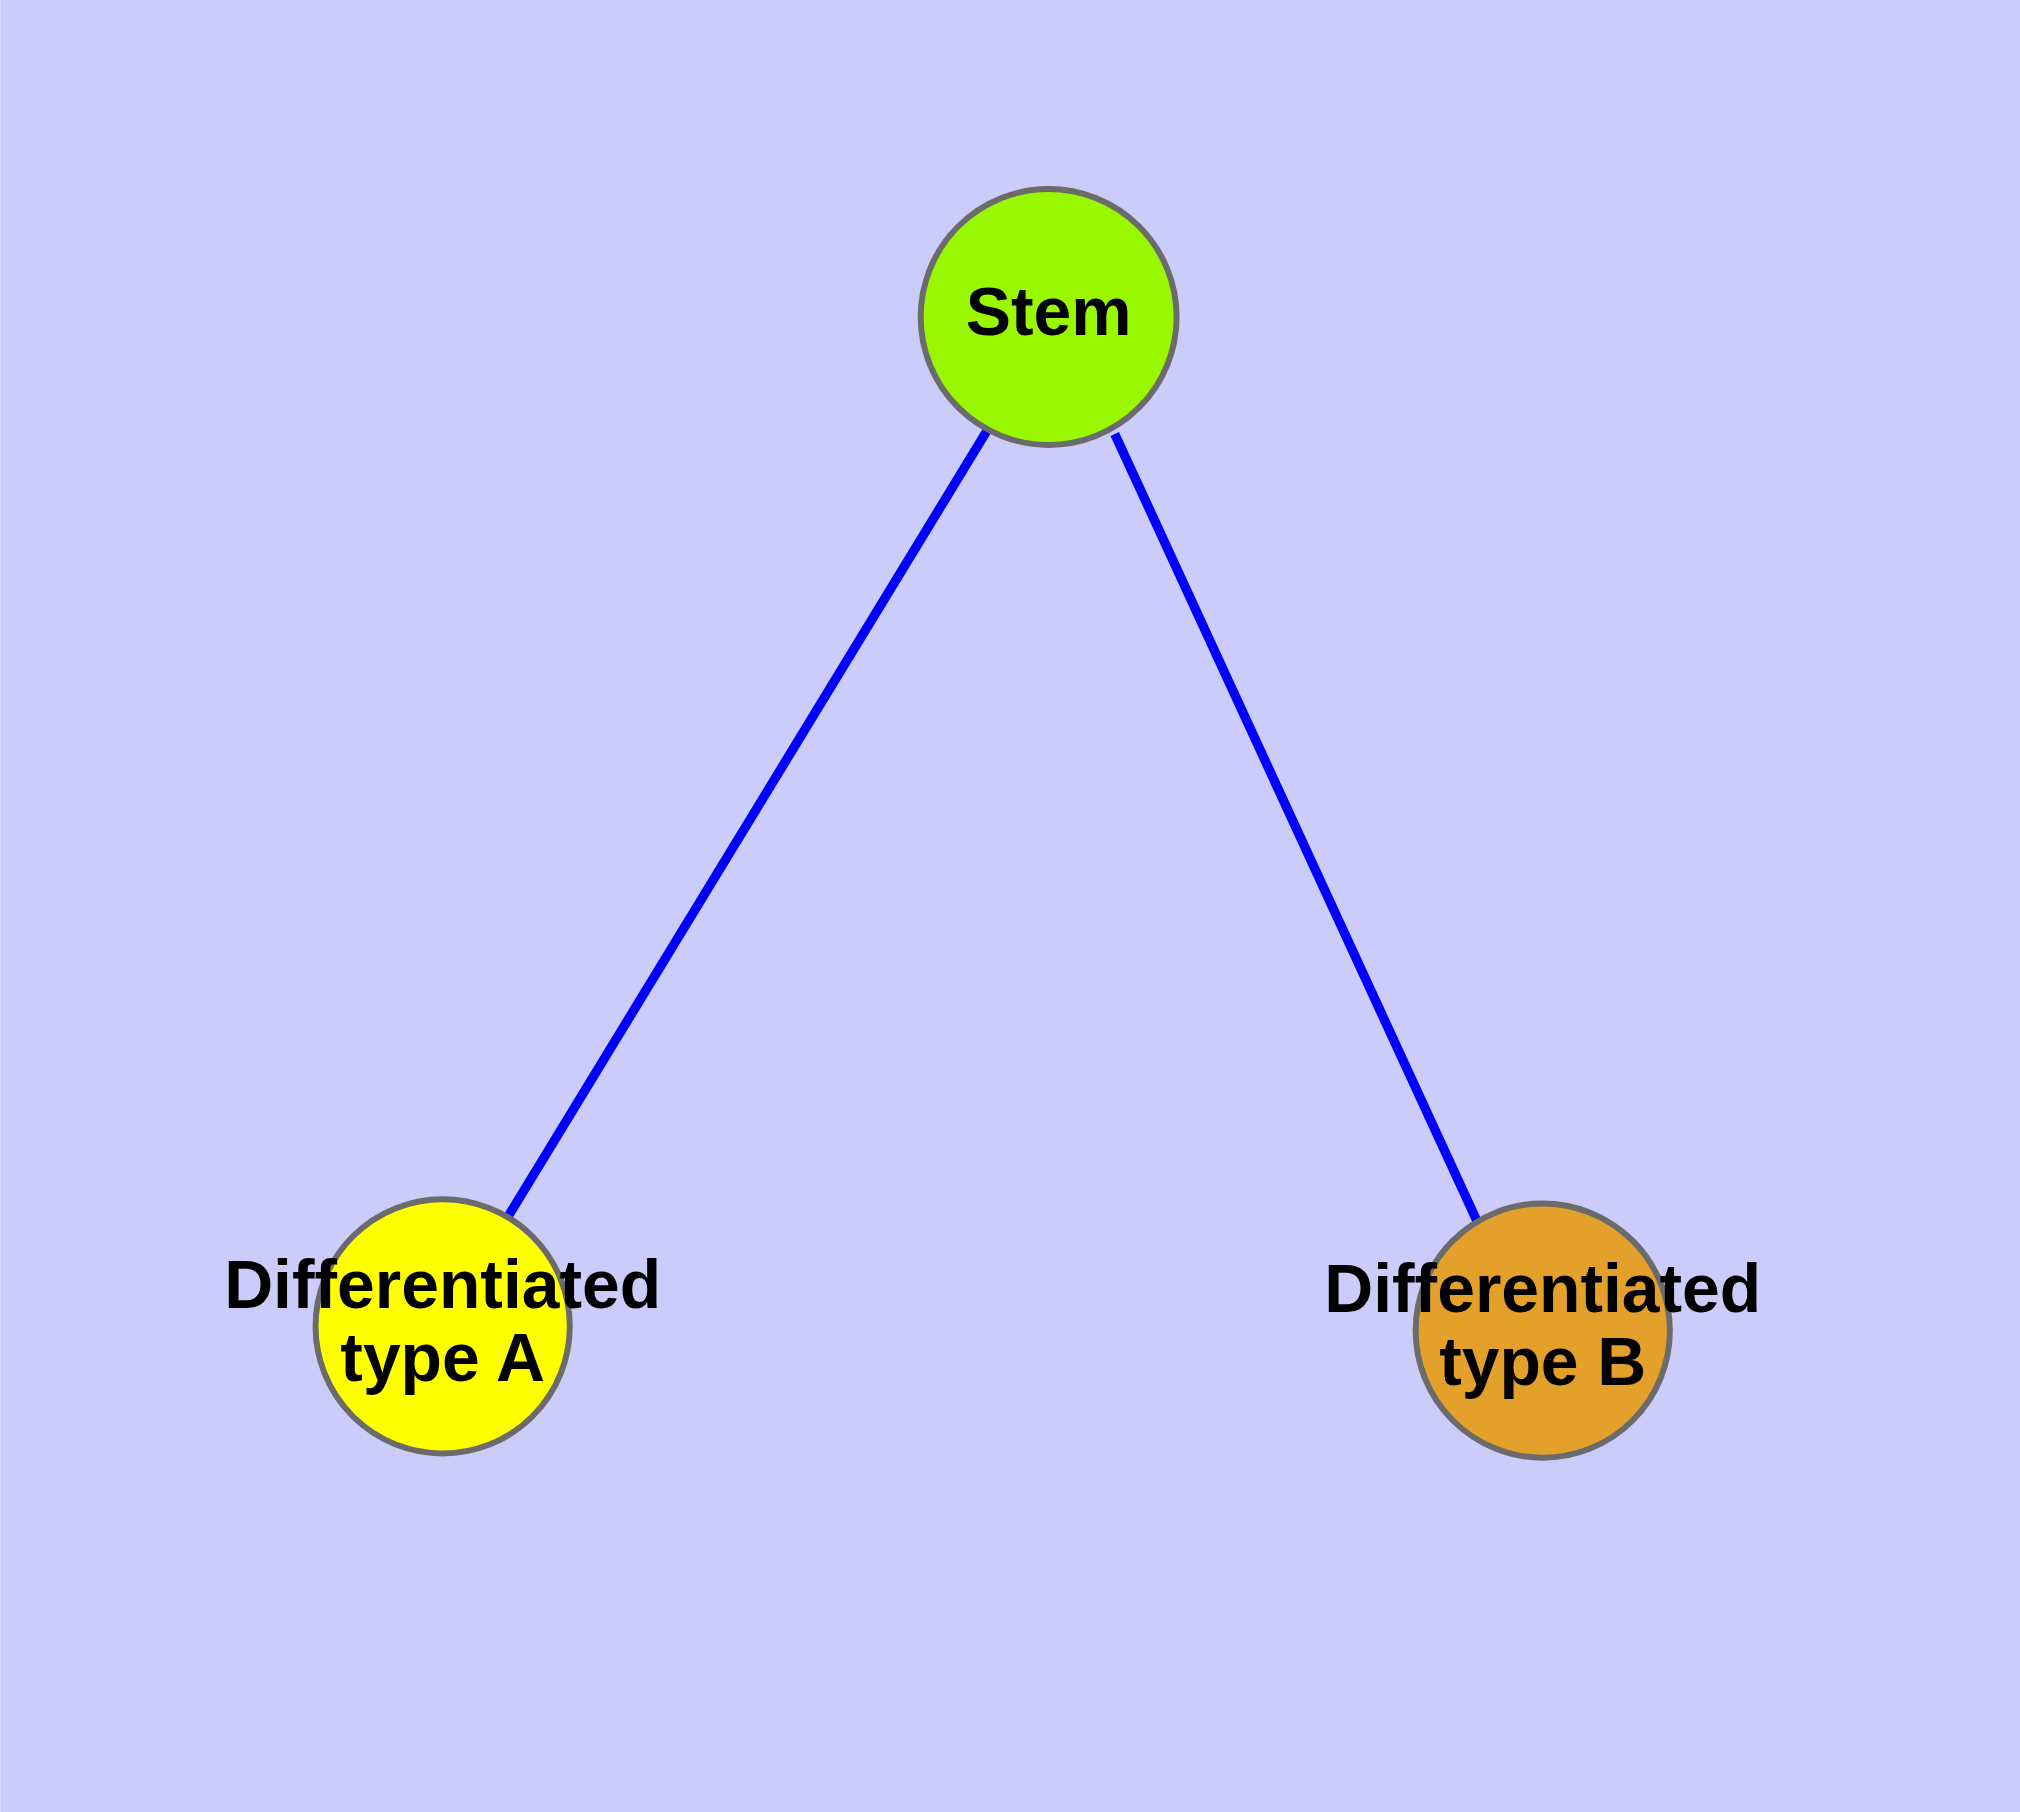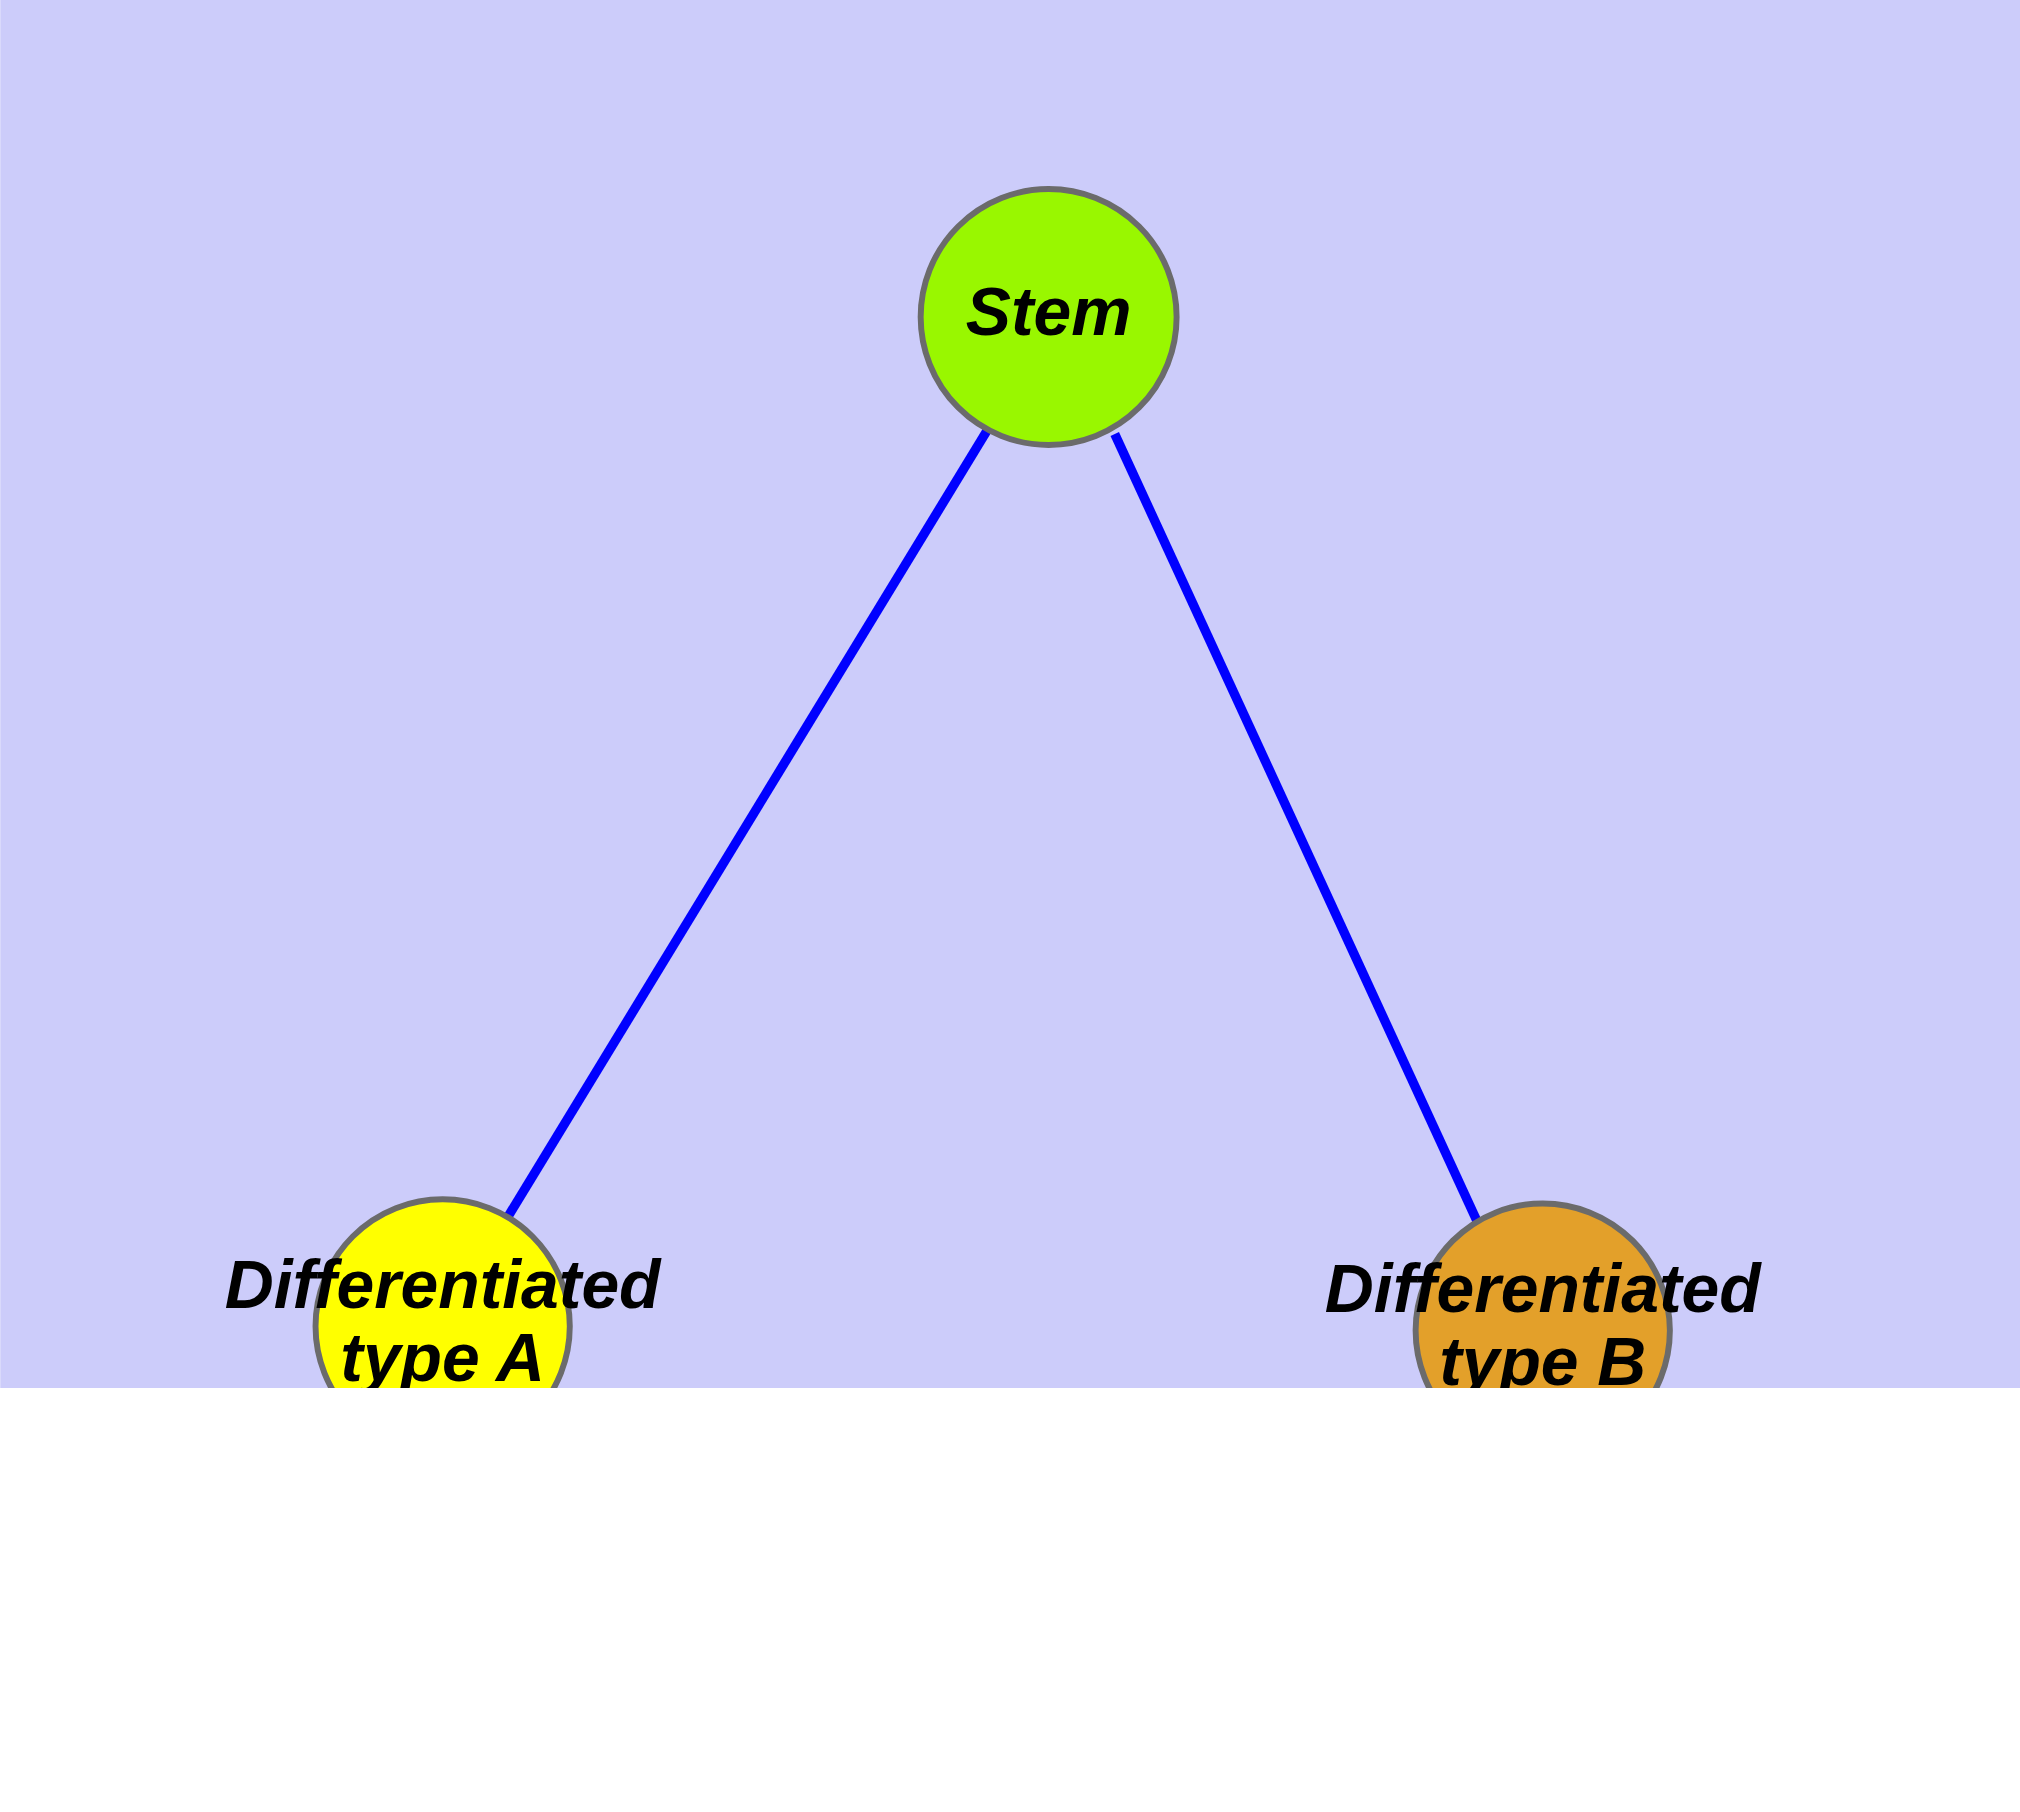--- a/index.html
+++ b/index.html
@@ -28,21 +28,21 @@
     font-weight: bold;
     fill: #000000;
     text-anchor: middle;
     dominant-baseline: middle;
     white-space: pre;
   }
 </style>
 </head>
 <body>
 
-<div id="canvas" style="width: 2021px; height: 1388px; font-style: italic;">
+<div id="canvas" style="width: 2021px; height: 1812px;">
   <svg id="graph-svg" viewBox="0 0 2384 2138" preserveAspectRatio="xMidYMid meet" xmlns="http://www.w3.org/2000/svg" style="width: 2021px; height: 1812px;">
 
     <rect id="bg-rect" x="0" y="0" width="2384" height="2138" fill="#ccccfa"></rect>
 
     <g id="edges-layer">
         <line x1="1165" y1="507" x2="600" y2="1434" stroke="#0000ff" stroke-width="11" stroke-linecap="butt"></line>
         <line x1="1315" y1="512" x2="1743" y2="1442" stroke="#0000ff" stroke-width="11" stroke-linecap="butt"></line>
       </g>
     <g id="nodes-layer">
         <circle cx="1237" cy="374" r="151" fill="#99f700" stroke="#6b6b6b" stroke-width="7"></circle>

